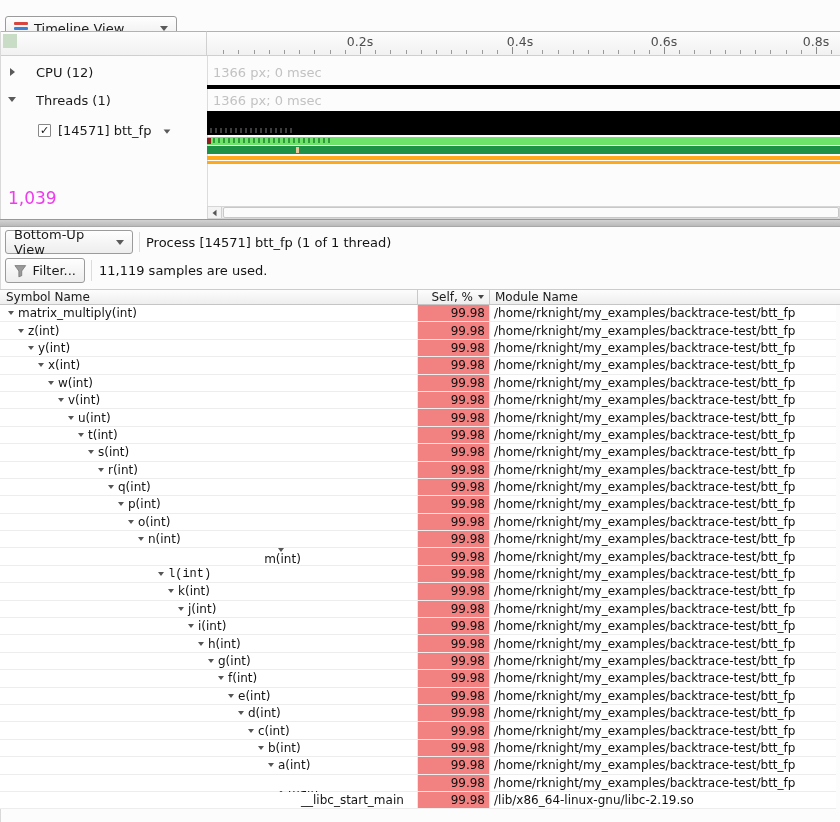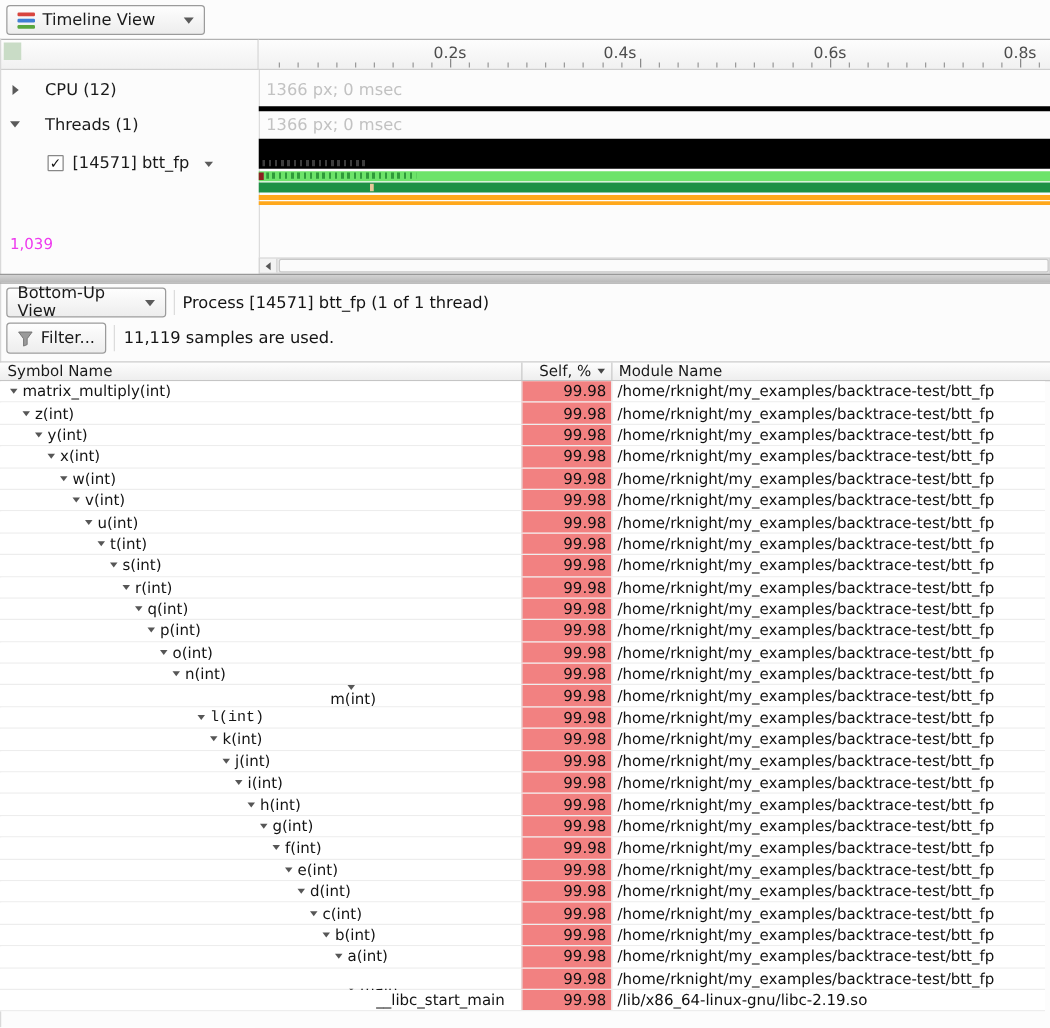--- a/index.html
+++ b/index.html
@@ -60,21 +60,21 @@
   .thr-lgreen::after { content: ""; position: absolute; left: 6px; top: 1px; width: 120px; height: 5px;
     background: repeating-linear-gradient(90deg, #2f9a3a 0 2px, transparent 2px 5px); }
   .thr-dgreen { left: 207px; top: 146px; width: 633px; height: 8px; background: var(--track-dark-green, #1d9145); }
   .thr-orange1 { left: 207px; top: 156px; width: 633px; height: 4px; background: var(--track-orange, #ffa81c); }
   .thr-orange2 { left: 207px; top: 161px; width: 633px; height: 3px; background: var(--track-orange, #ffa81c); }
   .marker-red { left: 207px; top: 138px; width: 4px; height: 6px; background: var(--marker-red, #8b2020); }
   .marker-tan { left: 296px; top: 147px; width: 3px; height: 6px; background: var(--marker-tan, #e8c89a); }
 
   .checkbox { width: 13px; height: 13px; border: 1px solid #888; border-radius: 1px; background: #fff;
     display: flex; align-items: center; justify-content: center; font-size: 11px; font-weight: bold; color: #111; line-height: 1; }
-  .count-magenta { font-size: 12px; color: var(--count-magenta, #ee3bee); }
+  .count-magenta { font-size: 17px; color: var(--count-magenta, #ee3bee); }
 
   
   .hscroll { left: 207px; top: 206px; width: 633px; height: 13px; background: #ececec; border: 1px solid #d6d6d6; }
   .hscroll .arrow-btn { position: absolute; left: 0; top: 0; width: 14px; height: 11px; background: #f3f3f3;
     border-right: 1px solid #d0d0d0; display: flex; align-items: center; justify-content: center; }
   .hscroll .thumb { position: absolute; left: 15px; top: 0; right: 0; height: 11px; background: #fbfbfb;
     border: 1px solid #c8c8c8; border-radius: 2px; }
 
   .splitter { left: 0; top: 219px; width: 840px; height: 8px;
     background: linear-gradient(#d2d2d2, #b9b9b9);
@@ -103,21 +103,21 @@
   .c-self { width: 72px; border-left: 1px solid #e8e8e8; display: flex; align-items: center; justify-content: flex-end;
     padding-right: 4px; color: #111; }
   .c-mod { flex: 1; border-left: 1px solid #e8e8e8; display: flex; align-items: center; padding-left: 4px;
     overflow: hidden; white-space: nowrap; color: #111; }
 </style>
 </head>
 <body>
 
 <div class="app">
 
-  <div class="abs combo" style="left:5px; top:4px; width:159px; height:24px;justify-content:center;">
+  <div class="abs combo" style="left:5px; top:16px; width:172px; height:24px;justify-content:center;">
     <span class="tl-icon">
         <i></i>
         <i></i>
         <i></i>
       </span>
     <span>Timeline View</span>
     <span class="spacer"></span>
     <span class="tri tri-down"></span>
   </div>
 
@@ -159,21 +159,21 @@
       <div class="tick" style="left: 502.6px;"></div>
       <div class="tick" style="left: 517.8px;"></div>
       <div class="tick" style="left: 533px;"></div>
       <div class="tick" style="left: 548.2px;"></div>
       <div class="tick" style="left: 563.4px;"></div>
       <div class="tick" style="left: 578.6px;"></div>
       <div class="tick" style="left: 593.8px;"></div>
       <div class="tick major" style="left: 609px;"></div>
       <div class="tick" style="left: 624.2px;"></div>
       <span class="tick-label" style="left: 153px;">0.2s</span>
-      <span class="tick-label" style="left: 289px;">0.4s</span>
+      <span class="tick-label" style="left: 313px;">0.4s</span>
       <span class="tick-label" style="left: 457px;">0.6s</span>
       <span class="tick-label" style="left: 609px;">0.8s</span>
     </div>
   <div class="abs vdiv"></div>
   <div class="abs panel-edge"></div>
 
   <span class="abs tri tri-right" style="left:10px; top:68px;"></span>
   <span class="abs tl-label" style="left:36px; top:65px;">CPU (12)</span>
   <span class="abs placeholder" style="left:213px; top:65px;">1366 px; 0 msec</span>
   <div class="abs cpu-bar"></div>

